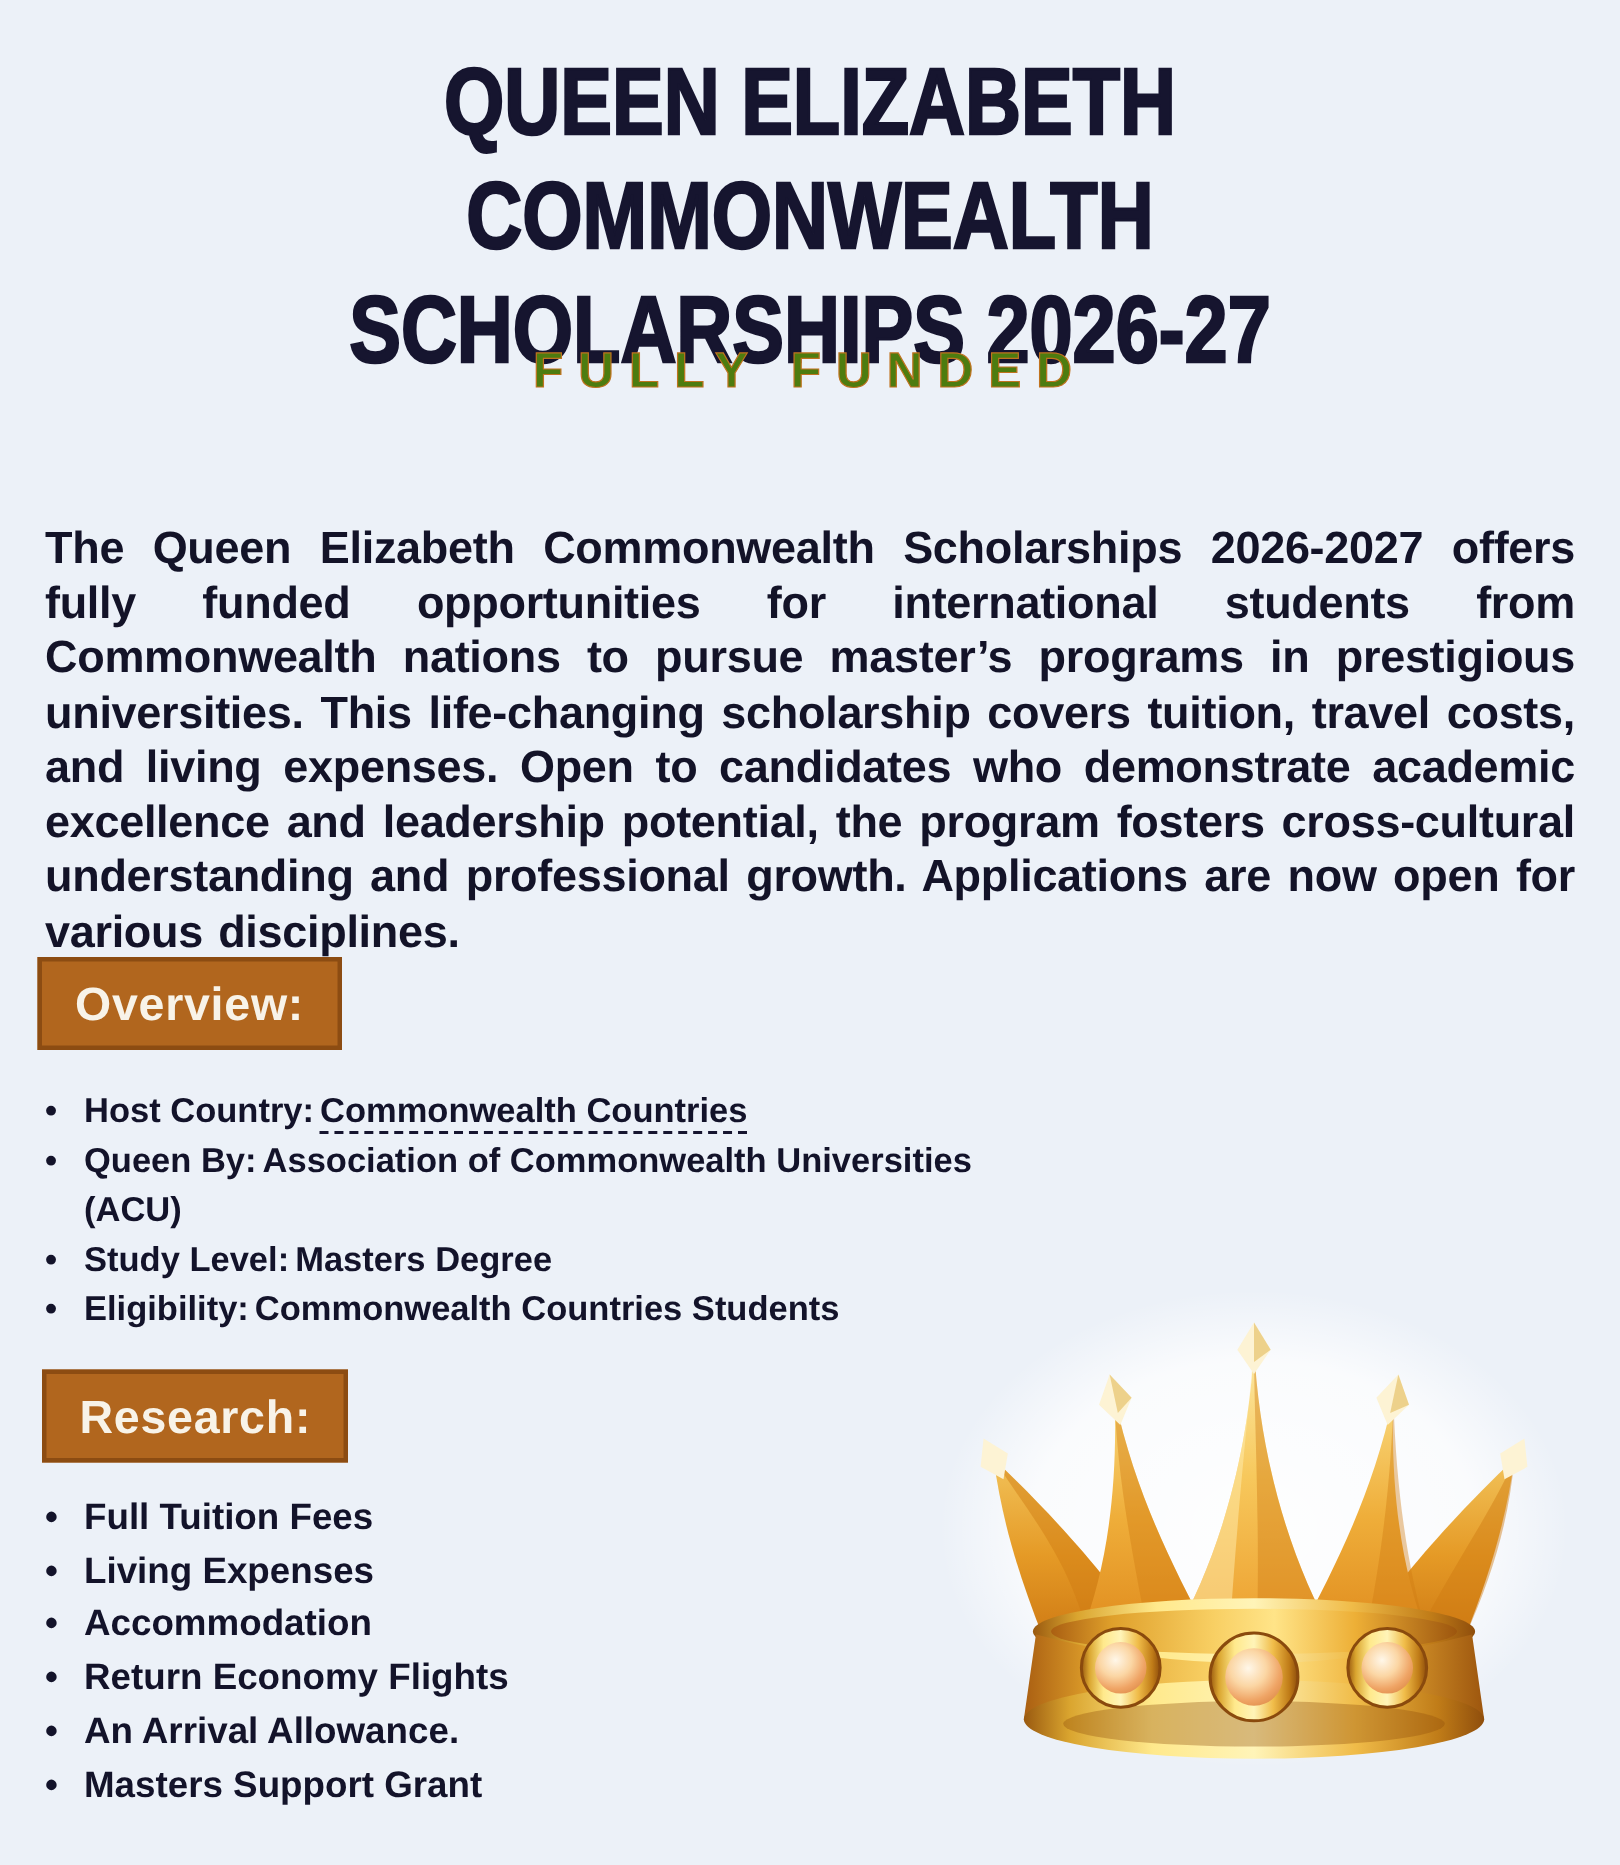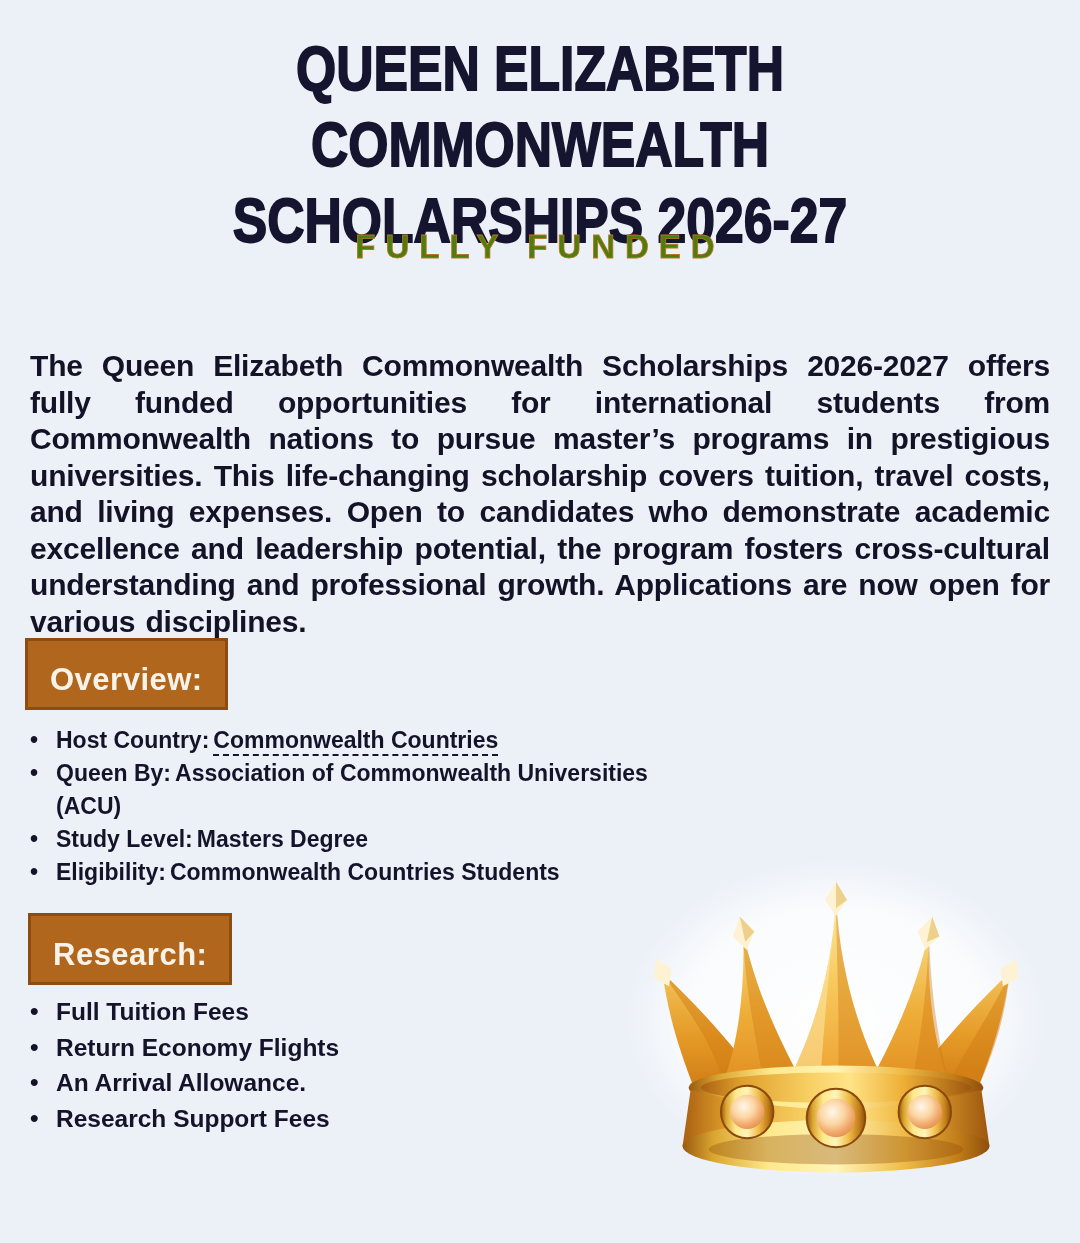--- a/index.html
+++ b/index.html
@@ -60,21 +60,21 @@
 
   
   .section-badge {
     position: absolute;
     display: inline-block;
     background: #b1661e;
     border: 3px solid #8c4c12;
     color: #f8f3e8;
     font-weight: bold;
     font-size: 31px;
-    padding: 21px 22px 9px 22px;
+    padding: 11px 22px 9px 22px;
     letter-spacing: 0.5px;
   }
   .overview-badge { top: 638px; left: 25px; }
   .benefits-badge { top: 913px; left: 28px; }
 
   
   ul.bullet-list {
     position: absolute;
     margin: 0; padding: 0;
     list-style: none;
@@ -147,23 +147,25 @@
     </li>
     <li>
       <span class="item-label">Eligibility:</span><span>Commonwealth Countries Students</span>
     </li>
   </ul>
 
   <div class="section-badge benefits-badge">Research:</div>
 
   <ul class="bullet-list benefits-list">
     <li>Full Tuition Fees</li>
+    <li>Living Expenses</li>
+    <li>Accommodation</li>
     <li>Return Economy Flights</li>
     <li>An Arrival Allowance.</li>
-    <li>Research Support Fees</li>
+    <li>Masters Support Grant</li>
   </ul>
 
   <div class="crown-wrap">
     <svg viewBox="0 0 420 320" xmlns="http://www.w3.org/2000/svg">
       <defs>
         <radialGradient id="glowG" cx="50%" cy="50%" r="50%">
           <stop offset="0%" stop-color="#ffffff" stop-opacity="0.95"></stop>
           <stop offset="70%" stop-color="#ffffff" stop-opacity="0.75"></stop>
           <stop offset="100%" stop-color="#ffffff" stop-opacity="0"></stop>
         </radialGradient>

